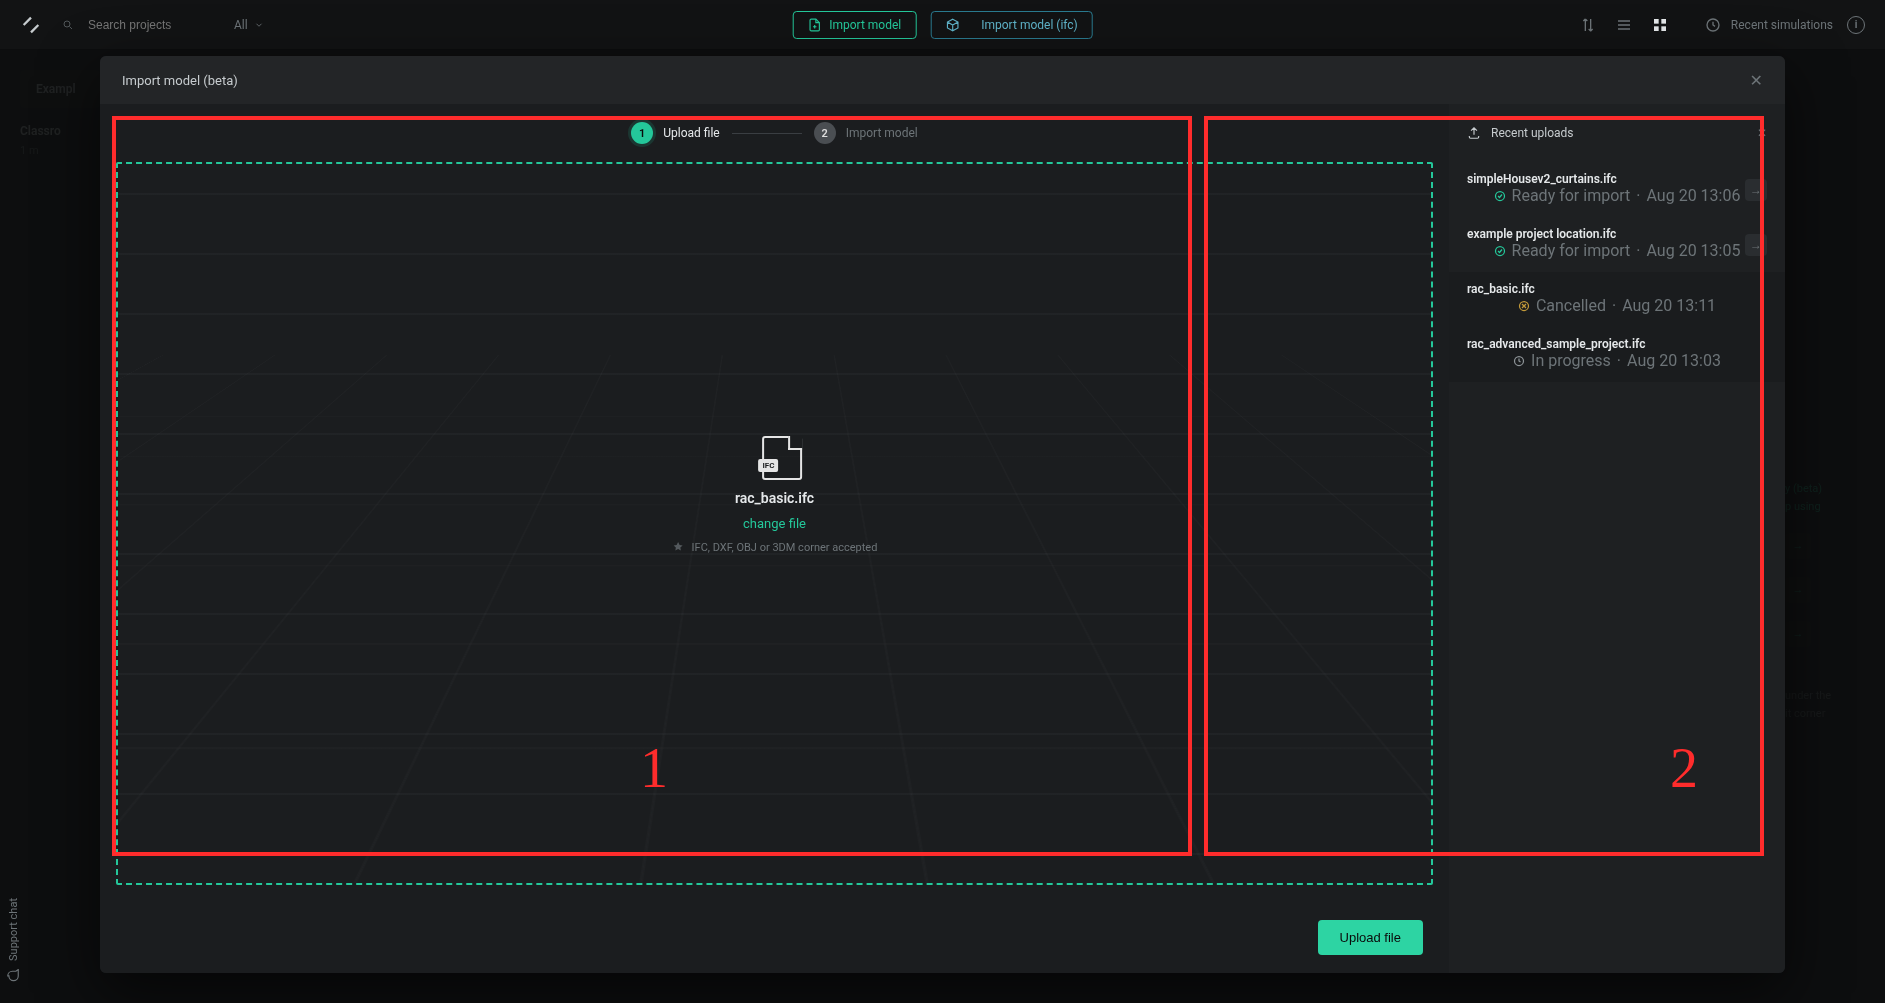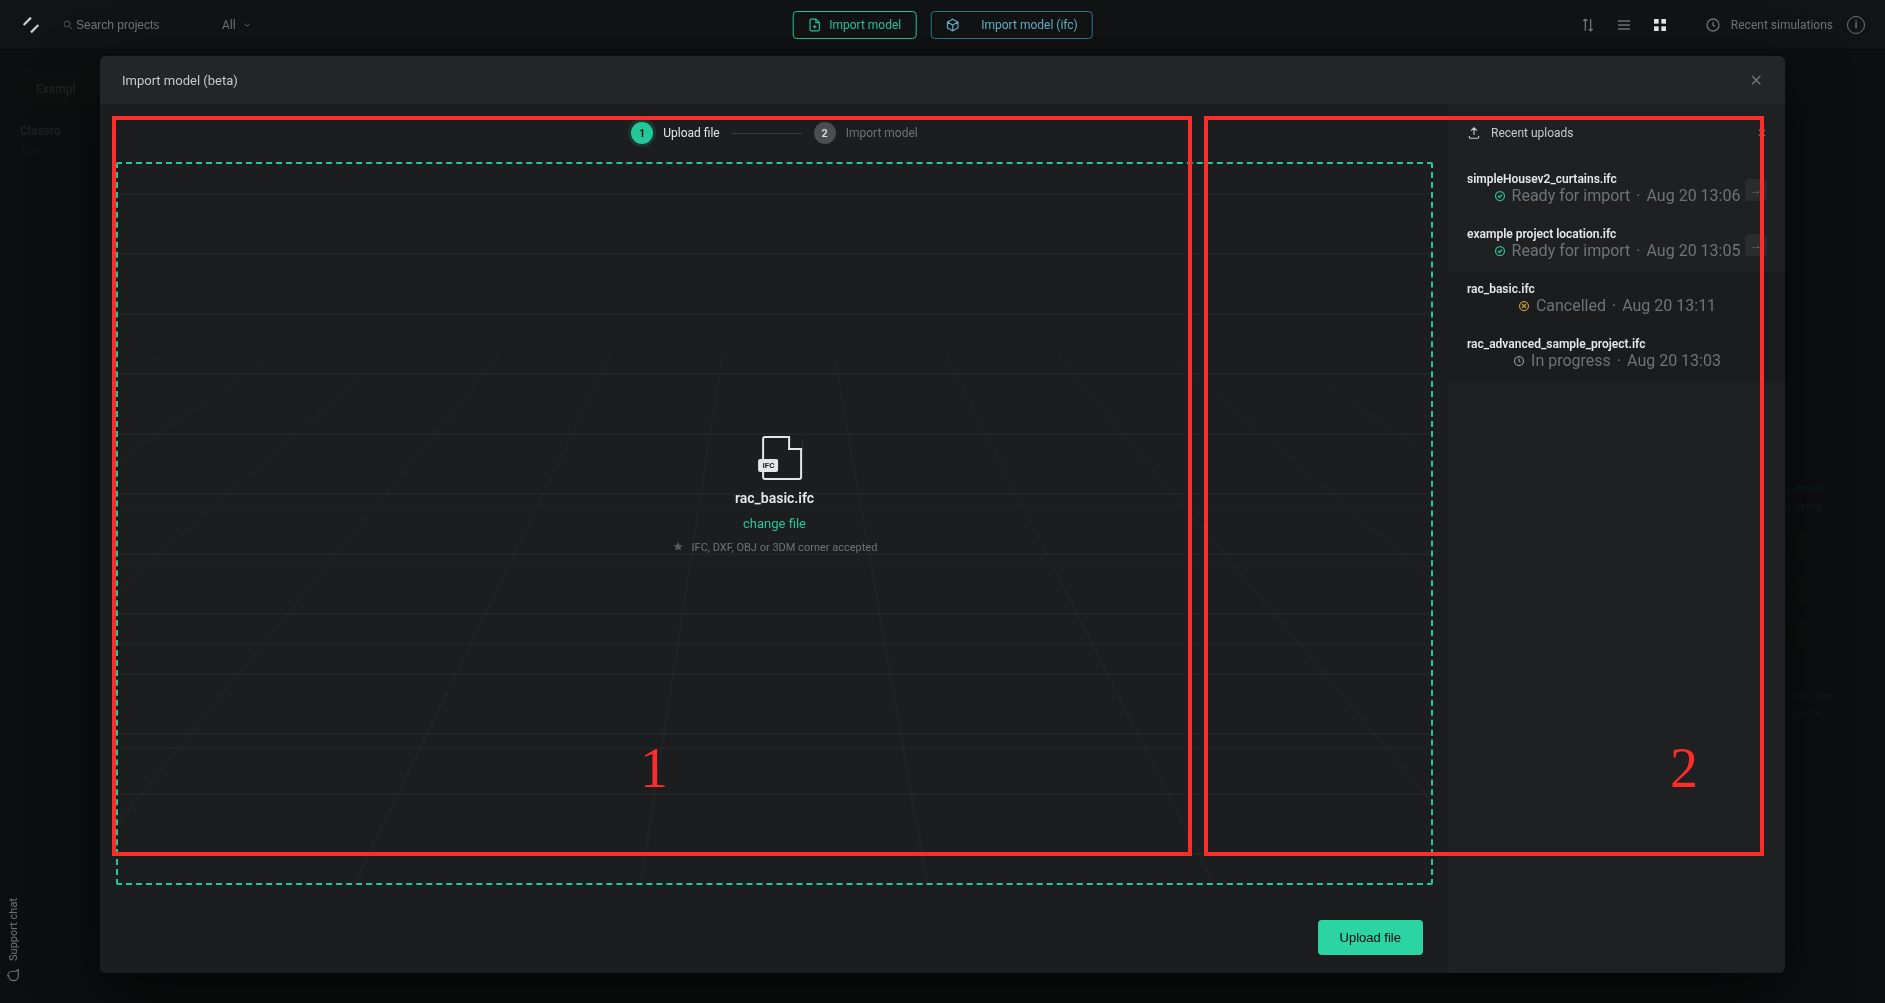--- a/index.html
+++ b/index.html
@@ -15,21 +15,21 @@
     --red:#ff2c2c;
     --yellow:#c39a3a;
   }
   *{box-sizing:border-box;}
   html,body{margin:0;padding:0;background:var(--bg);color:var(--text);font-family:-apple-system,Segoe UI,Roboto,Arial,sans-serif;font-size:12px;overflow:hidden;}
   body{width:1885px;height:1003px;position:relative;}
 
   
   .topbar{height:50px;display:flex;align-items:center;padding:0 20px;gap:12px;border-bottom:1px solid #0c0d0e;}
   .logo{width:22px;height:22px;display:flex;align-items:center;justify-content:center;}
-  .search-wrap{display:flex;align-items:center;gap:0;background:transparent;padding:4px 8px;color:var(--muted);}
+  .search-wrap{display:flex;align-items:center;gap:12px;background:transparent;padding:4px 8px;color:var(--muted);}
   .search-input{background:transparent;border:none;outline:none;color:var(--muted);font-size:12px;width:120px;}
   .filter{display:flex;align-items:center;gap:6px;color:var(--muted);padding:4px 8px;}
   .top-center{position:absolute;left:50%;transform:translateX(-50%);display:flex;gap:14px;}
   .btn-outline{display:flex;align-items:center;gap:8px;border:1px solid var(--accent);color:var(--accent);padding:6px 14px;border-radius:4px;cursor:pointer;background:transparent;}
   .btn-outline.alt{border-color:#2a7a8f;color:#5fb3c9;gap:22px;}
   .top-right{margin-left:auto;display:flex;align-items:center;gap:14px;}
   .icon-btn{width:22px;height:22px;display:flex;align-items:center;justify-content:center;color:var(--muted);cursor:pointer;}
   .icon-btn.active{color:var(--text-strong);}
   .recent-sim{display:flex;align-items:center;gap:10px;color:var(--muted);margin-left:20px;}
   .info-circle{width:18px;height:18px;border:1.5px solid var(--muted);border-radius:50%;display:flex;align-items:center;justify-content:center;font-size:10px;font-weight:bold;color:var(--muted);}

